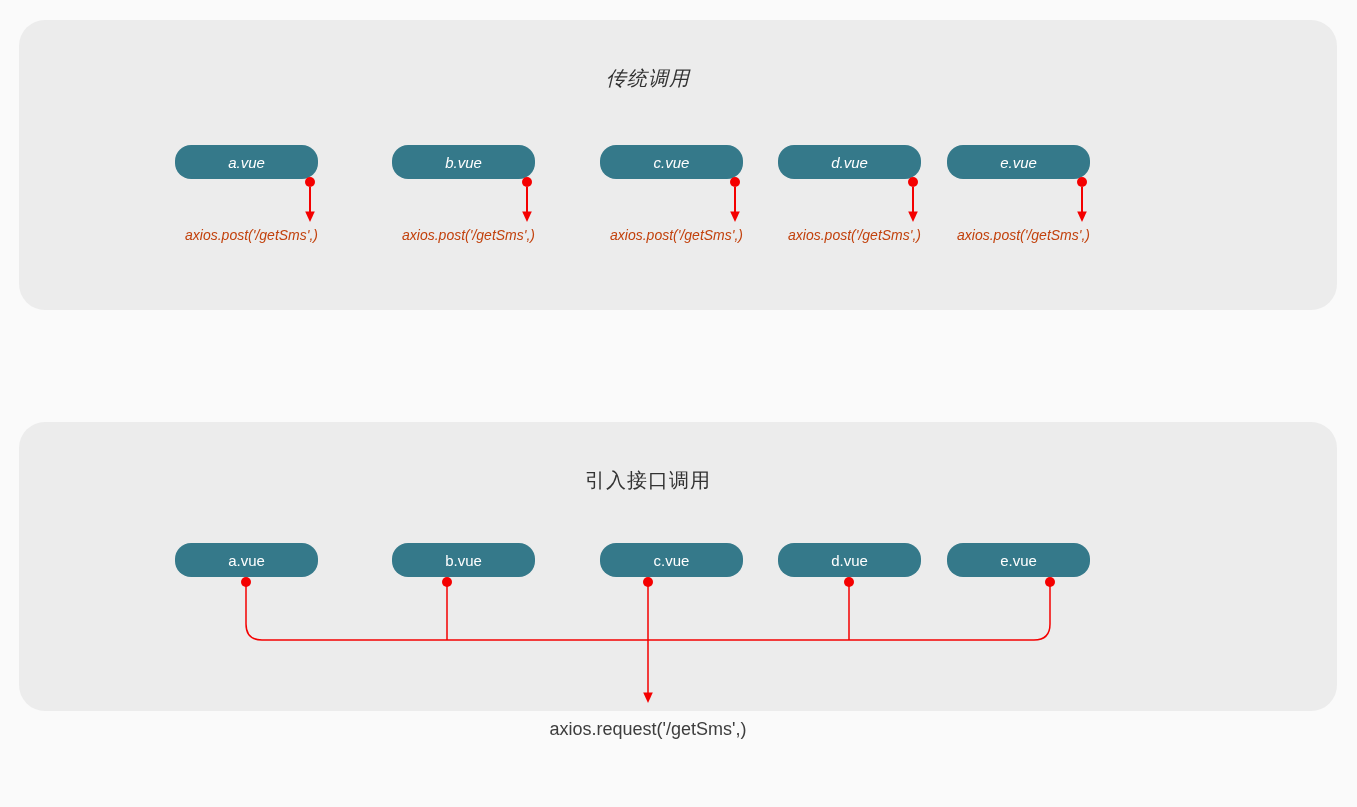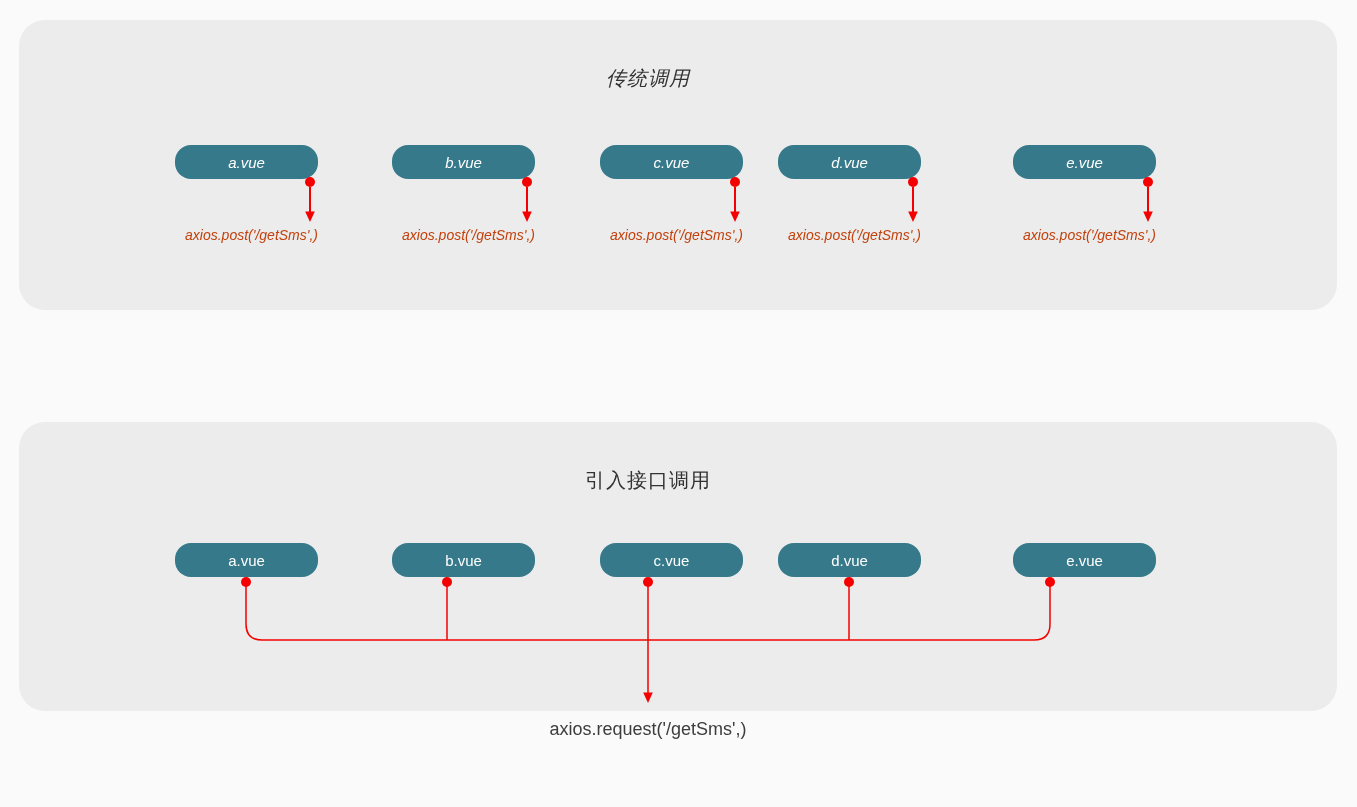--- a/index.html
+++ b/index.html
@@ -36,21 +36,21 @@
     display:flex;
     flex-direction:column;
     align-items:flex-end;
   }
   .panel-top .col{top:125px;}
   .panel-bottom .col{top:121px;}
   .col:nth-of-type(1){left:156px;}
   .col:nth-of-type(2){left:373px;}
   .col:nth-of-type(3){left:558px;margin-left:23px;}
   .col:nth-of-type(4){left:759px;}
-  .col:nth-of-type(5){left:994px;}
+  .col:nth-of-type(5){left:928px;}
   .module-box{
     width:143px;height:34px;
     background:#35798a;
     border-radius:16px;
     display:flex;align-items:center;justify-content:center;
     color:#ffffff;
     font-size:15px;
   }
   .arrow-svg{
     margin-top:-2px;

